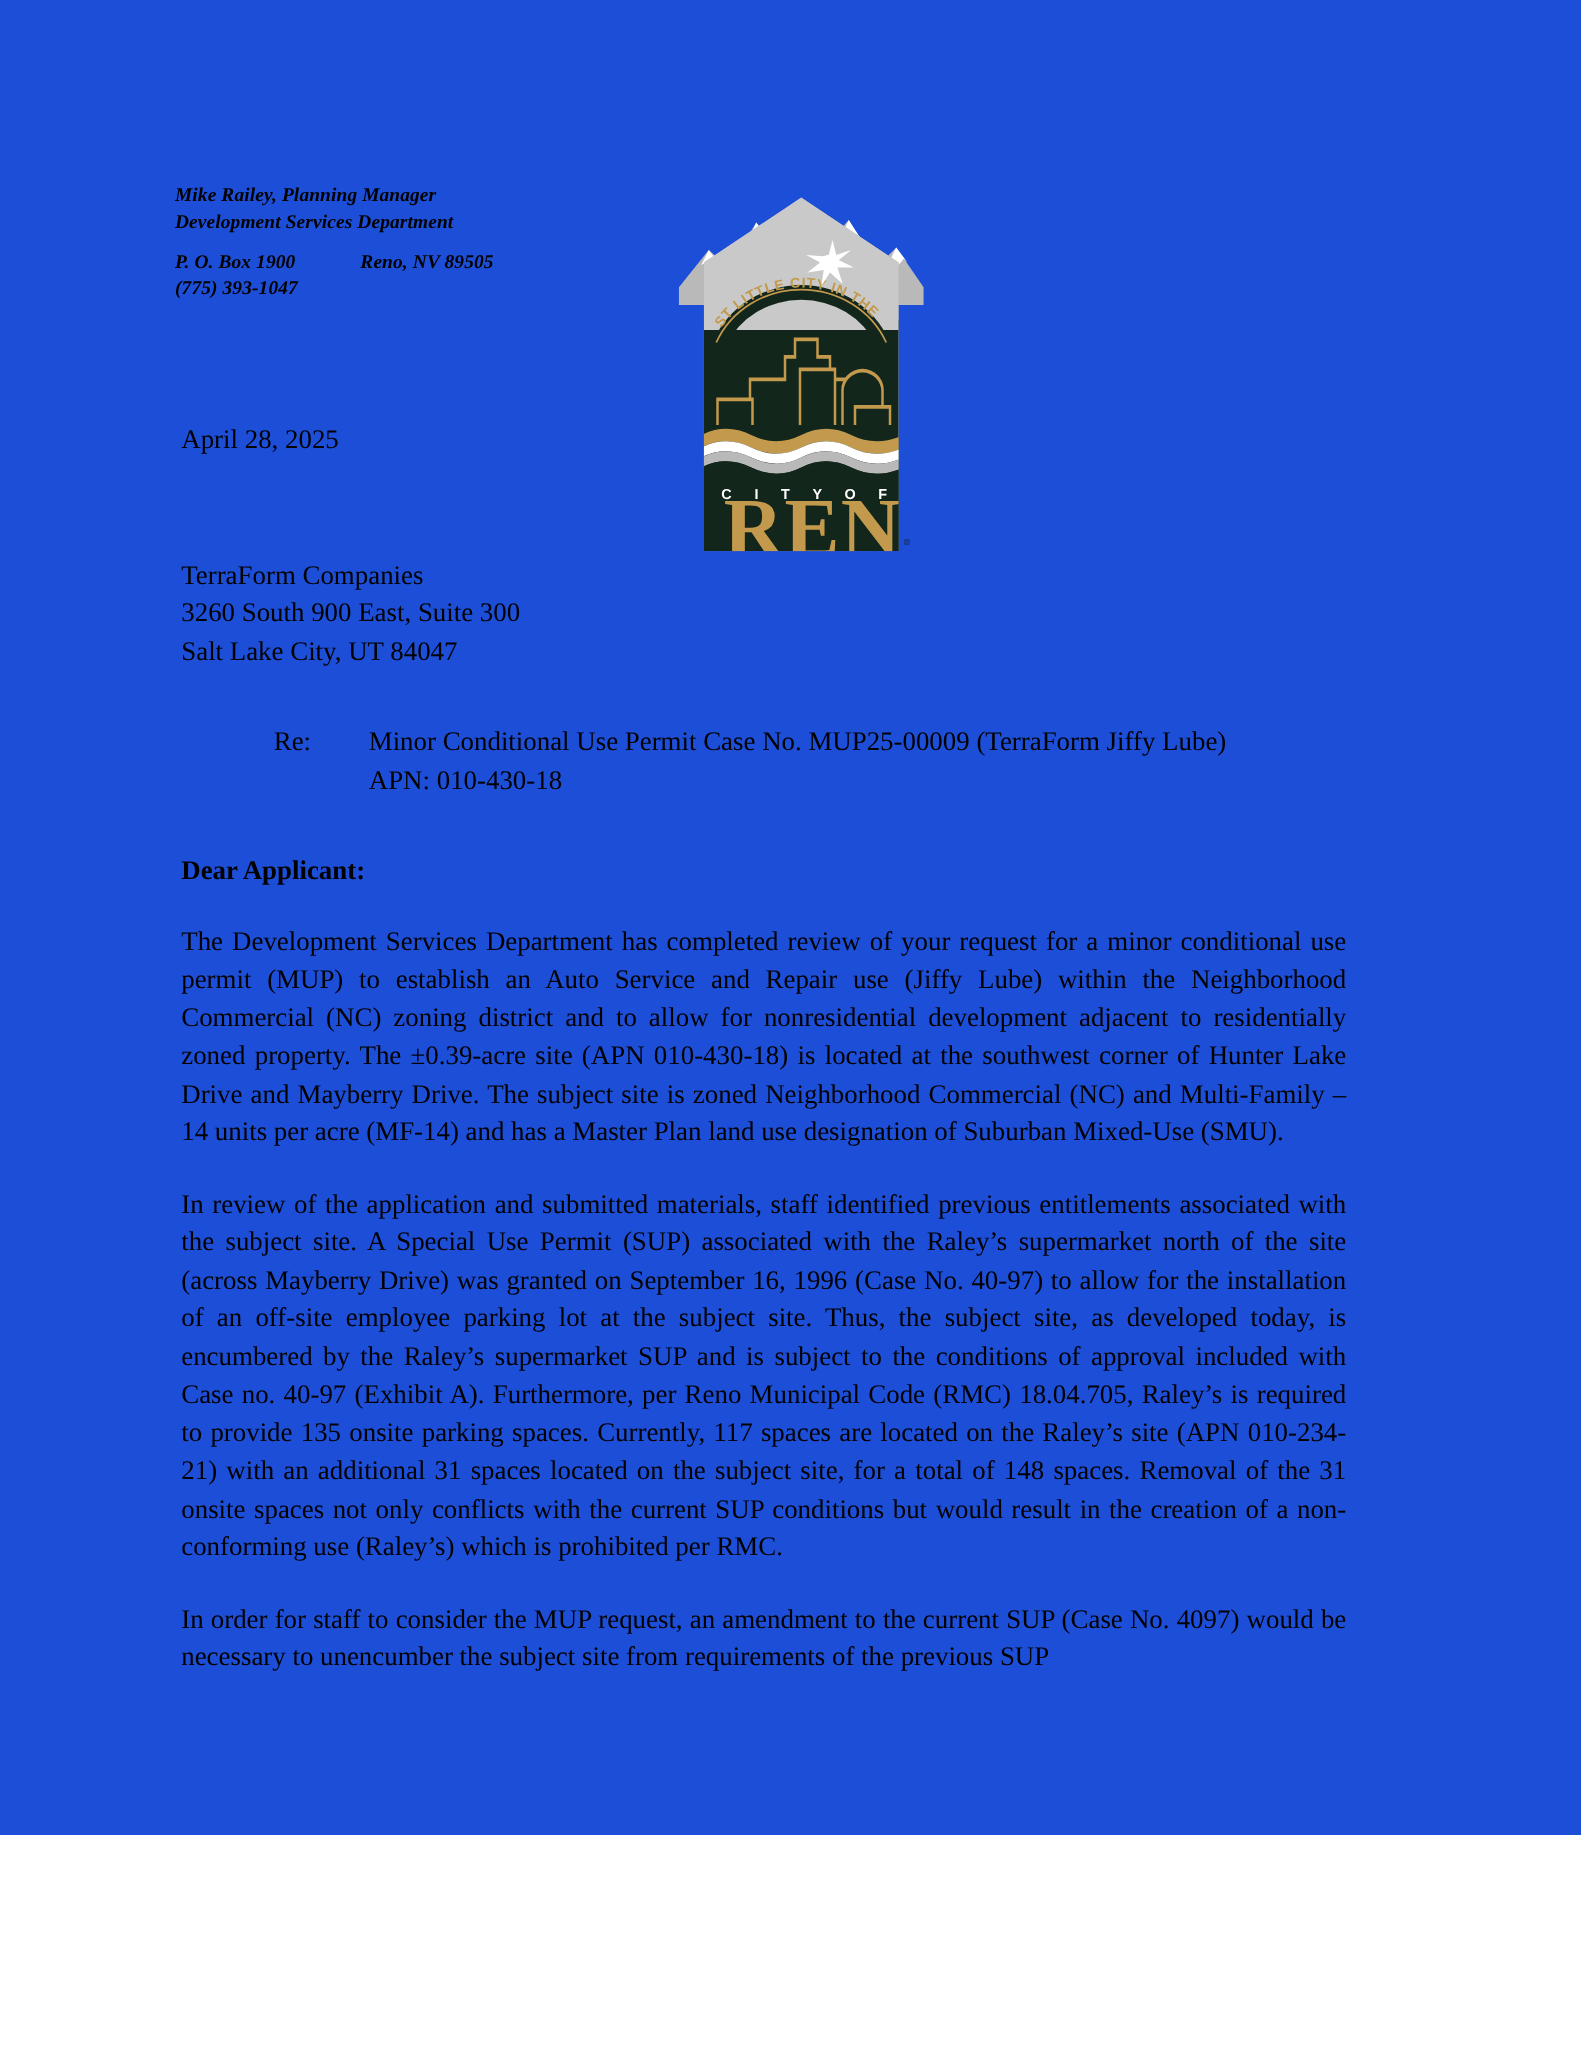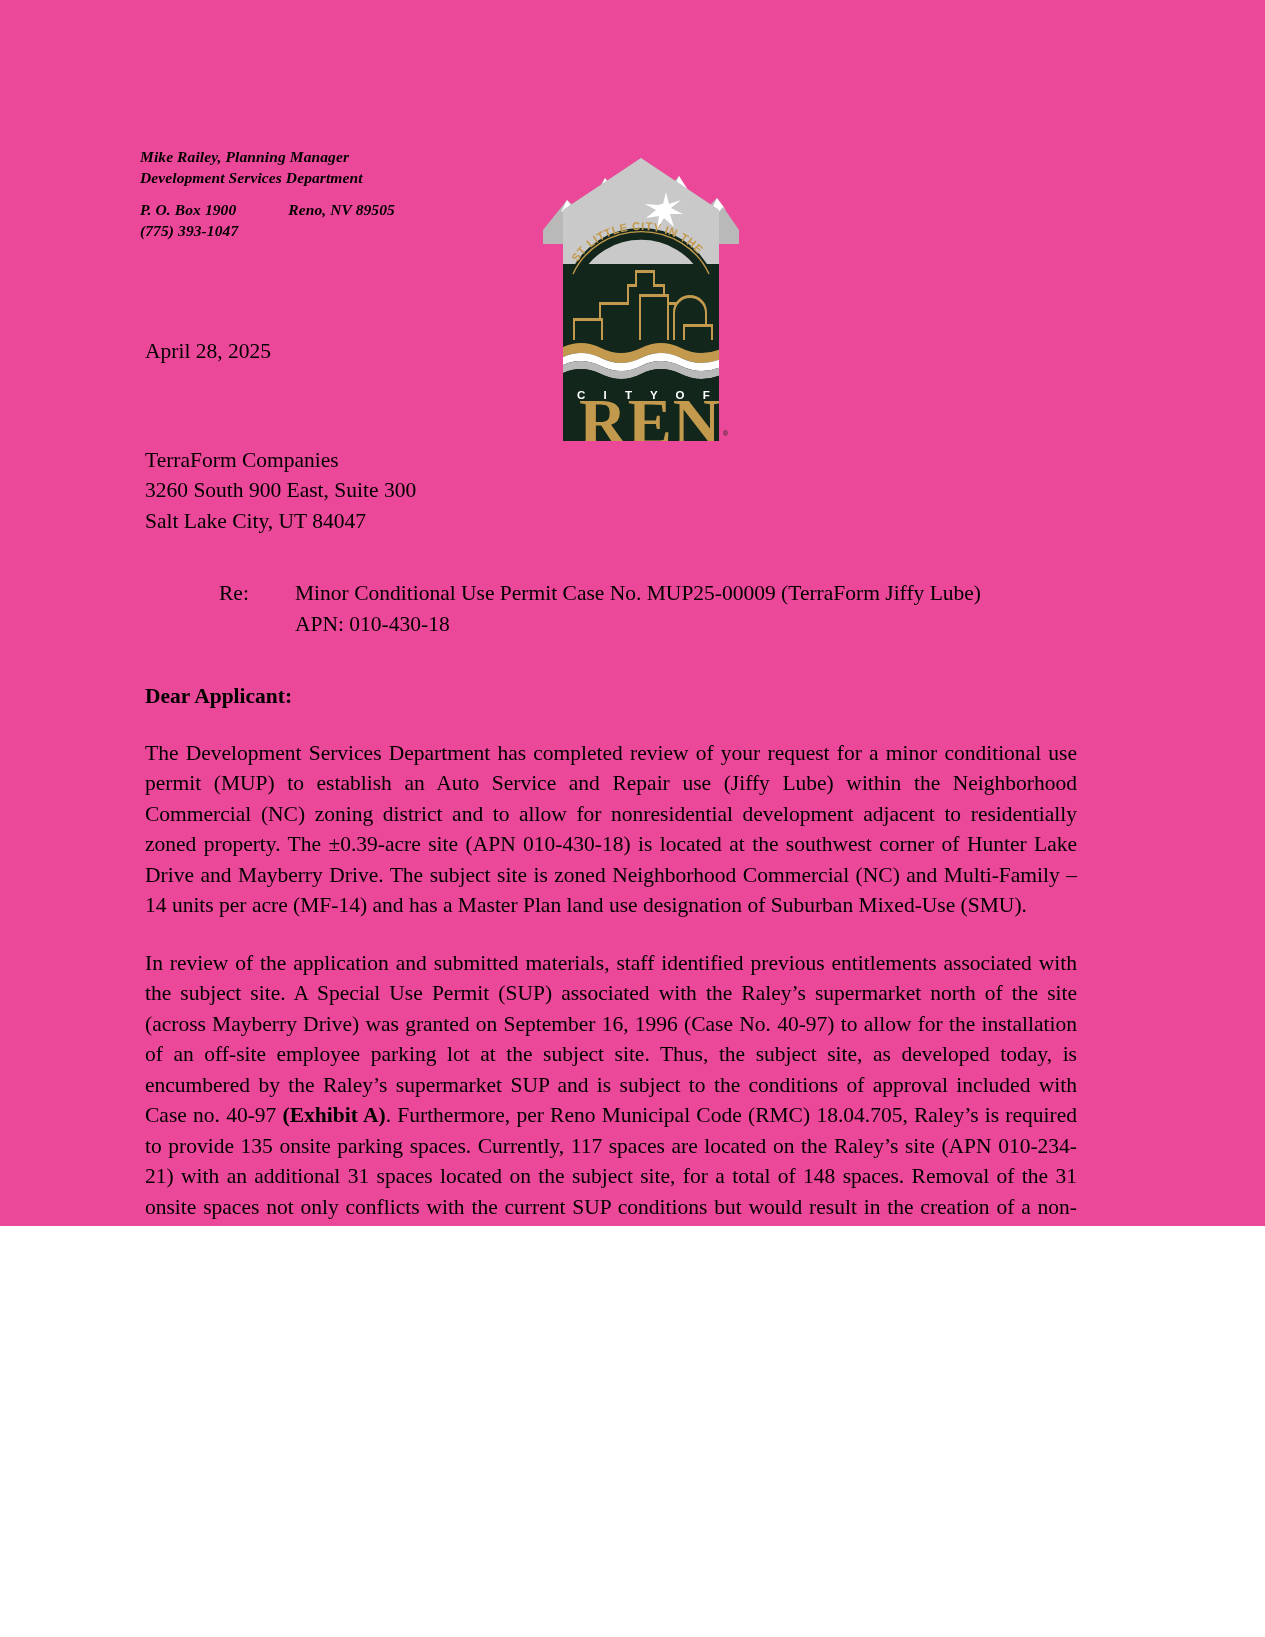--- a/index.html
+++ b/index.html
@@ -7,22 +7,22 @@
     padding: 0;
     background: #ffffff;
   }
   body {
     font-family: "Liberation Serif", "DejaVu Serif", serif;
     color: #000000;
   }
   .page {
     position: relative;
     width: 1265px;
-    height: 1226px;
-    background: #ec4899;
+    height: 1468px;
+    background: #1d4ed8;
     overflow: hidden;
     box-sizing: border-box;
   }
 
   
   .letterhead {
     position: absolute;
     left: 140px;
     top: 146px;
     width: 380px;
@@ -81,21 +81,21 @@
   .re-val { flex: 1 1 auto; }
 
   .salutation { margin: 0; font-weight: bold; }
 
   p.para {
     margin: 0;
     text-align: justify;
     text-justify: inter-word;
   }
   p.para + p.para { margin-top: 27px; }
-  .b { font-weight: bold; }
+  .b { font-weight: normal; }
 </style>
 </head>
 <body>
 
 <div class="page">
 
   <div class="letterhead">
     <div class="lh-line">Mike Railey, Planning Manager</div>
     <div class="lh-line">Development Services Department</div>
     <div class="lh-gap"></div>
@@ -201,15 +201,16 @@
     <div class="spacer-md"></div>
 
     <div class="salutation">Dear Applicant:</div>
 
     <div class="spacer-sm"></div>
 
     <p class="para">The Development Services Department has completed review of your request for a minor conditional use permit (MUP) to establish an Auto Service and Repair use (Jiffy Lube) within the Neighborhood Commercial (NC) zoning district and to allow for nonresidential development adjacent to residentially zoned property. The ±0.39-acre site (APN 010-430-18) is located at the southwest corner of Hunter Lake Drive and Mayberry Drive. The subject site is zoned Neighborhood Commercial (NC) and Multi-Family – 14 units per acre (MF-14) and has a Master Plan land use designation of Suburban Mixed-Use (SMU).</p>
 
     <p class="para"><span>In review of the application and submitted materials, staff identified previous entitlements associated with the subject site.  A Special Use Permit (SUP) associated with the Raley’s supermarket north of the site (across Mayberry Drive) was granted on September 16, 1996 (Case No. 40-97) to allow for the installation of an off-site employee parking lot at the subject site.  Thus, the subject site, as developed today, is encumbered by the Raley’s supermarket SUP and is subject to the conditions of approval included with Case no. 40-97 </span><span class="b">(Exhibit A)</span><span>.  Furthermore, per Reno Municipal Code (RMC) 18.04.705, Raley’s is required to provide 135 onsite parking spaces.  Currently, 117 spaces are located on the Raley’s site (APN 010-234-21) with an additional 31 spaces located on the subject site, for a total of 148 spaces.  Removal of the 31 onsite spaces not only conflicts with the current SUP conditions but would result in the creation of a non-conforming use (Raley’s) which is prohibited per RMC.</span></p>
 
+    <p class="para">In order for staff to consider the MUP request, an amendment to the current SUP (Case No. 4097) would be necessary to unencumber the subject site from requirements of the previous SUP</p>
 
   </div>
 </div>
 
 </body></html>

